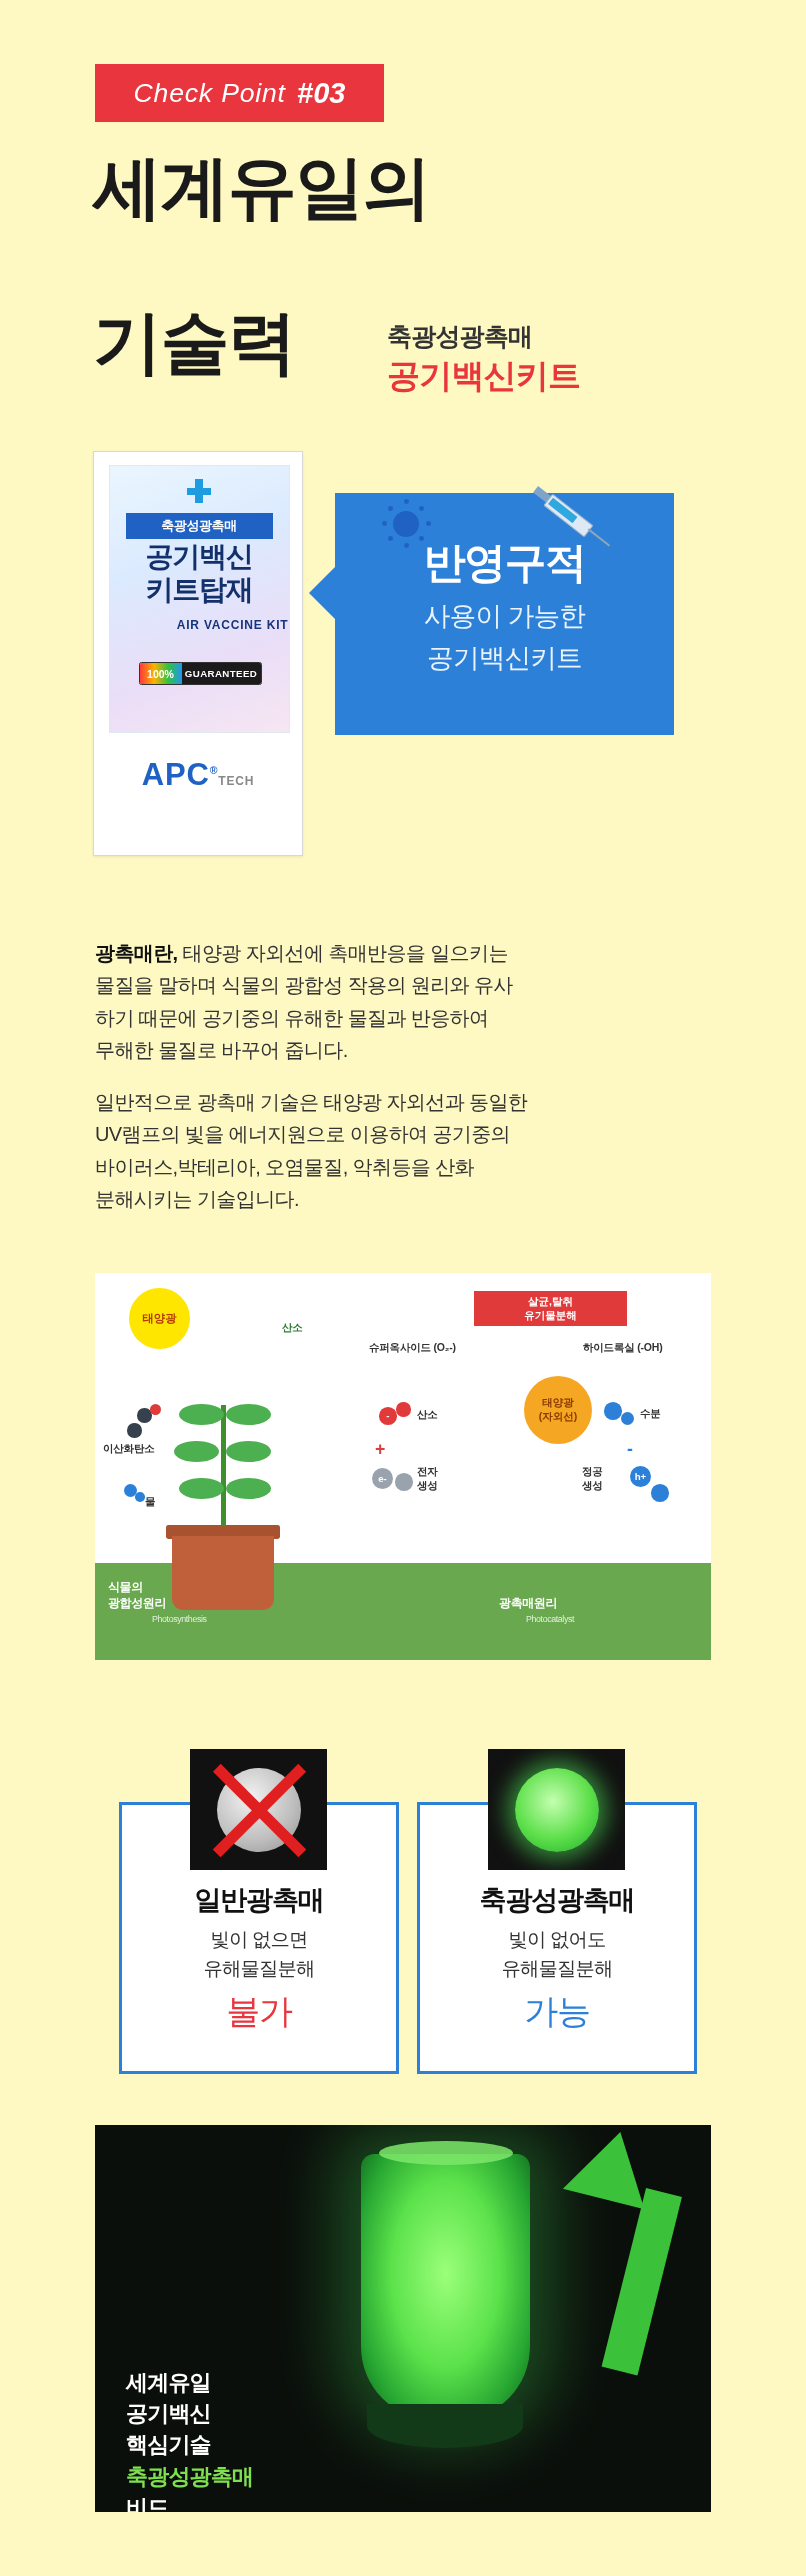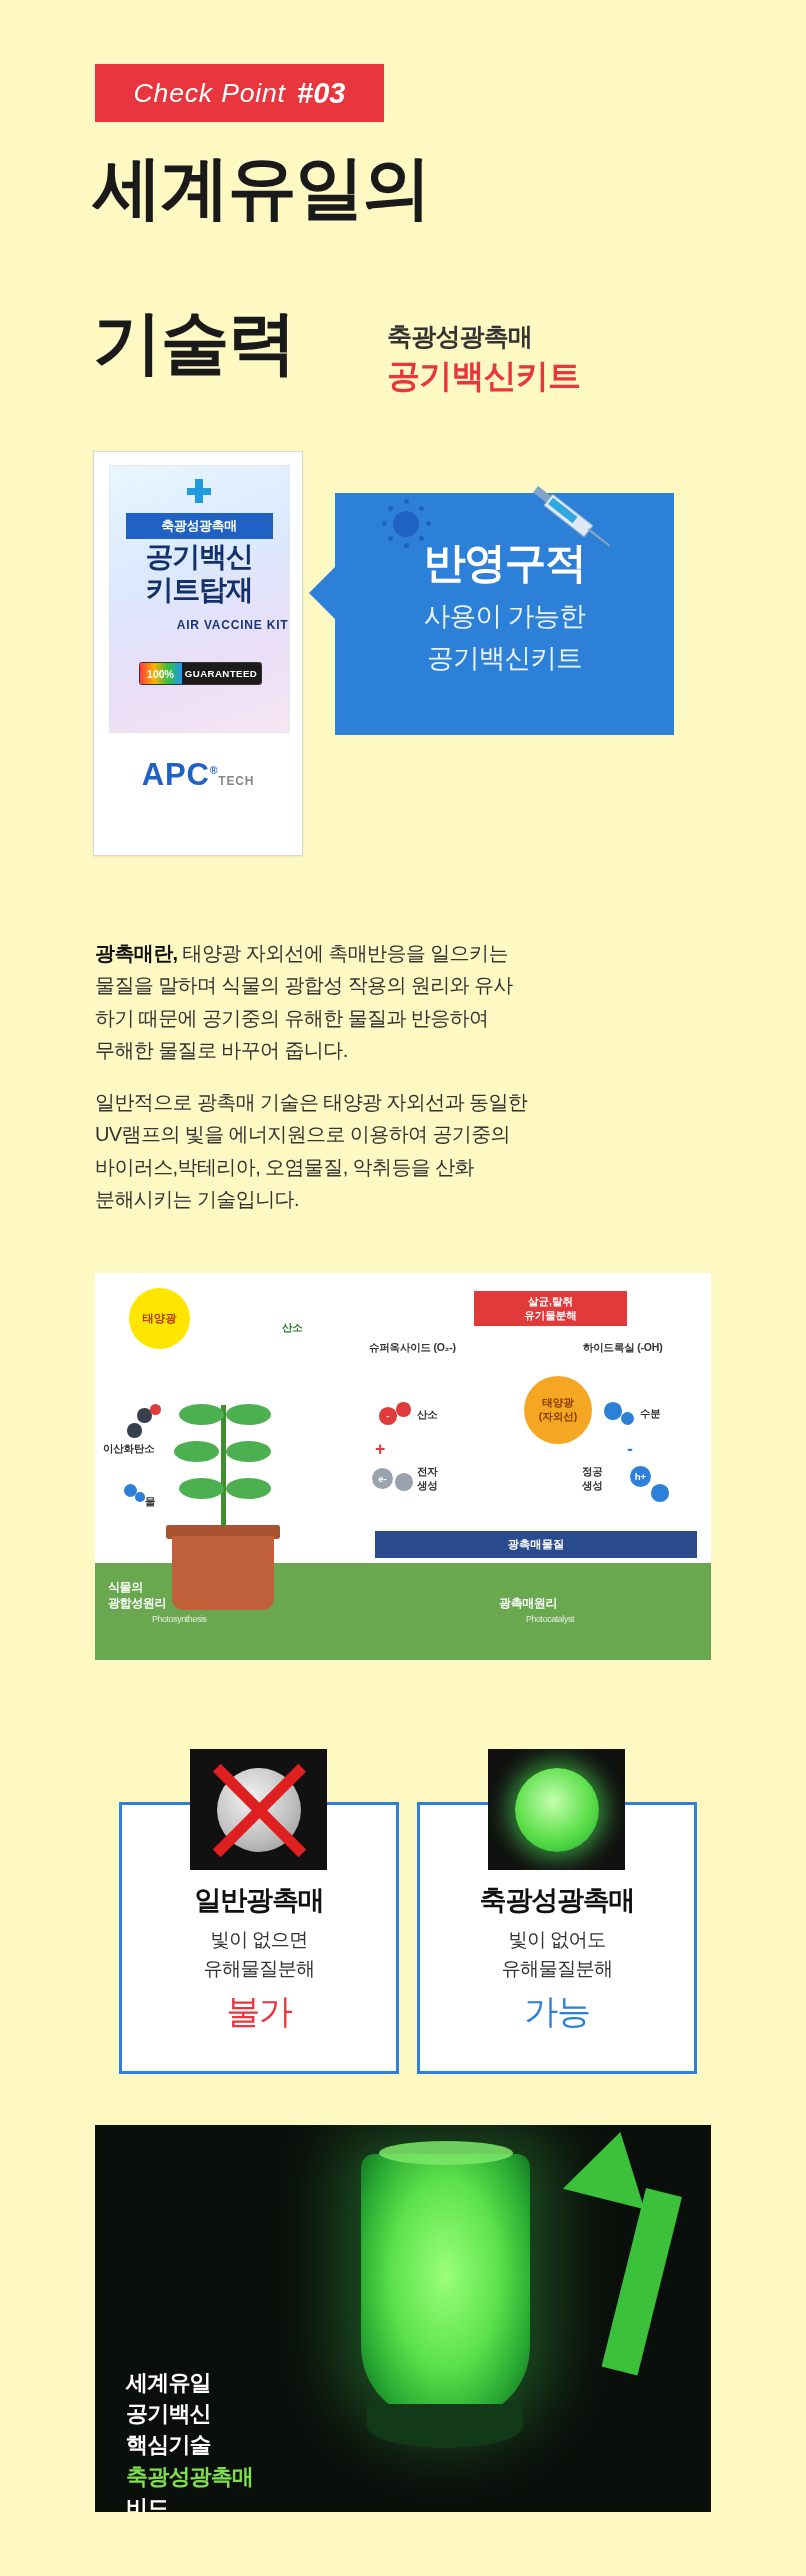--- a/index.html
+++ b/index.html
@@ -782,21 +782,20 @@
     <div class="dg-bubble b-gray" style="left:300px; top:200px; width:17.7px; height:17.7px;"></div>
     <div class="dg-label" style="left:322px; top:192px; white-space: pre-line;">전자
 생성</div>
 
     <div class="dg-label" style="left:532px; top:166px; font-size:17.7px; color:#2d80d8;">-</div>
     <div class="dg-bubble b-blue" style="left:535px; top:193px; width:21px; height:21px;">h+</div>
     <div class="dg-bubble b-blue" style="left:556px; top:211px; width:17.7px; height:17.7px;"></div>
     <div class="dg-label" style="left:487px; top:192px; white-space: pre-line;">정공
 생성</div>
 
-    <div class="blue-band">광촉매물질</div>
   </div>
 
   <div class="cmp">
     <div class="cmp-box left">
       <div class="cmp-photo">
         <div class="beads"></div>
         <div class="cmp-x"></div>
       </div>
       <div class="cmp-title">일반광촉매</div>
       <div class="cmp-l1">빛이 없으면</div>

